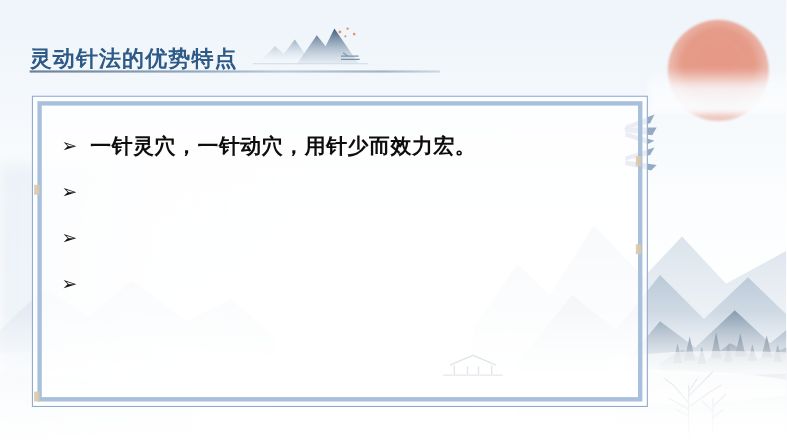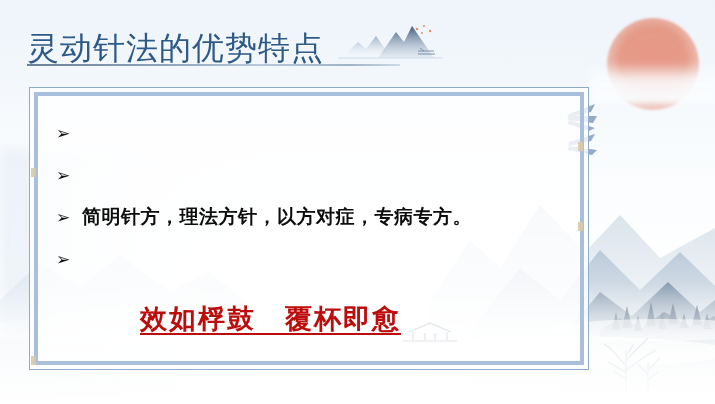--- a/index.html
+++ b/index.html
@@ -34,21 +34,21 @@
   }
   .haze-left{
     position:absolute;left:0;top:150px;width:260px;height:254px;
     background:linear-gradient(90deg,rgba(222,232,242,.55) 0%,rgba(240,246,251,.25) 55%,rgba(255,255,255,0) 100%);
     filter:blur(6px);
   }
 
   
   .title-wrap{position:absolute;left:27px;top:20px;display:flex;align-items:flex-end;}
   .title-text{
-    font-size:32px;font-weight:normal;color:#2d5a87;letter-spacing:1px;line-height:1;
+    font-size:20px;font-weight:bold;color:#2d5a87;letter-spacing:1px;line-height:1;
     text-shadow:0 1px 0 rgba(255,255,255,.6);
   }
   .title-deco{position:relative;width:105px;height:44px;margin-left:14px;}
   .title-rule{
     position:absolute;left:27px;top:64px;width:373px;height:2px;
     background:linear-gradient(90deg,#6c8099 0%,#8fa6bd 38%,#b9c9da 62%,#9fb3c7 86%,#cddae6 100%);
   }
 
   
   .frame{
@@ -217,28 +217,27 @@
         <path d="M14 14 L35 5 L56 14"></path>
         <path d="M18 14 L18 22 M52 14 L52 22 M30 15 L30 22 M40 15 L40 22"></path>
         <path d="M8 23 L62 23"></path>
       </g>
     </svg>
   </div>
 
   <div class="list">
     <div class="row">
       <span class="marker">➢</span>
-    </div>
-    <div class="row">
-      <span class="marker">➢</span>
-    </div>
-    <div class="row">
-      <span class="marker">➢</span>
-      <span class="row-text">简明针方，理法方针，以方对症，专病专方。</span>
-    </div>
-    <div class="row">
-      <span class="marker">➢</span>
-    </div>
-  </div>
-
-  <div class="slogan">效如桴鼓　覆杯即愈</div>
+      <span class="row-text">一针灵穴，一针动穴，用针少而效力宏。</span>
+    </div>
+    <div class="row">
+      <span class="marker">➢</span>
+    </div>
+    <div class="row">
+      <span class="marker">➢</span>
+    </div>
+    <div class="row">
+      <span class="marker">➢</span>
+    </div>
+  </div>
+
 
 </div>
 
 </body></html>

